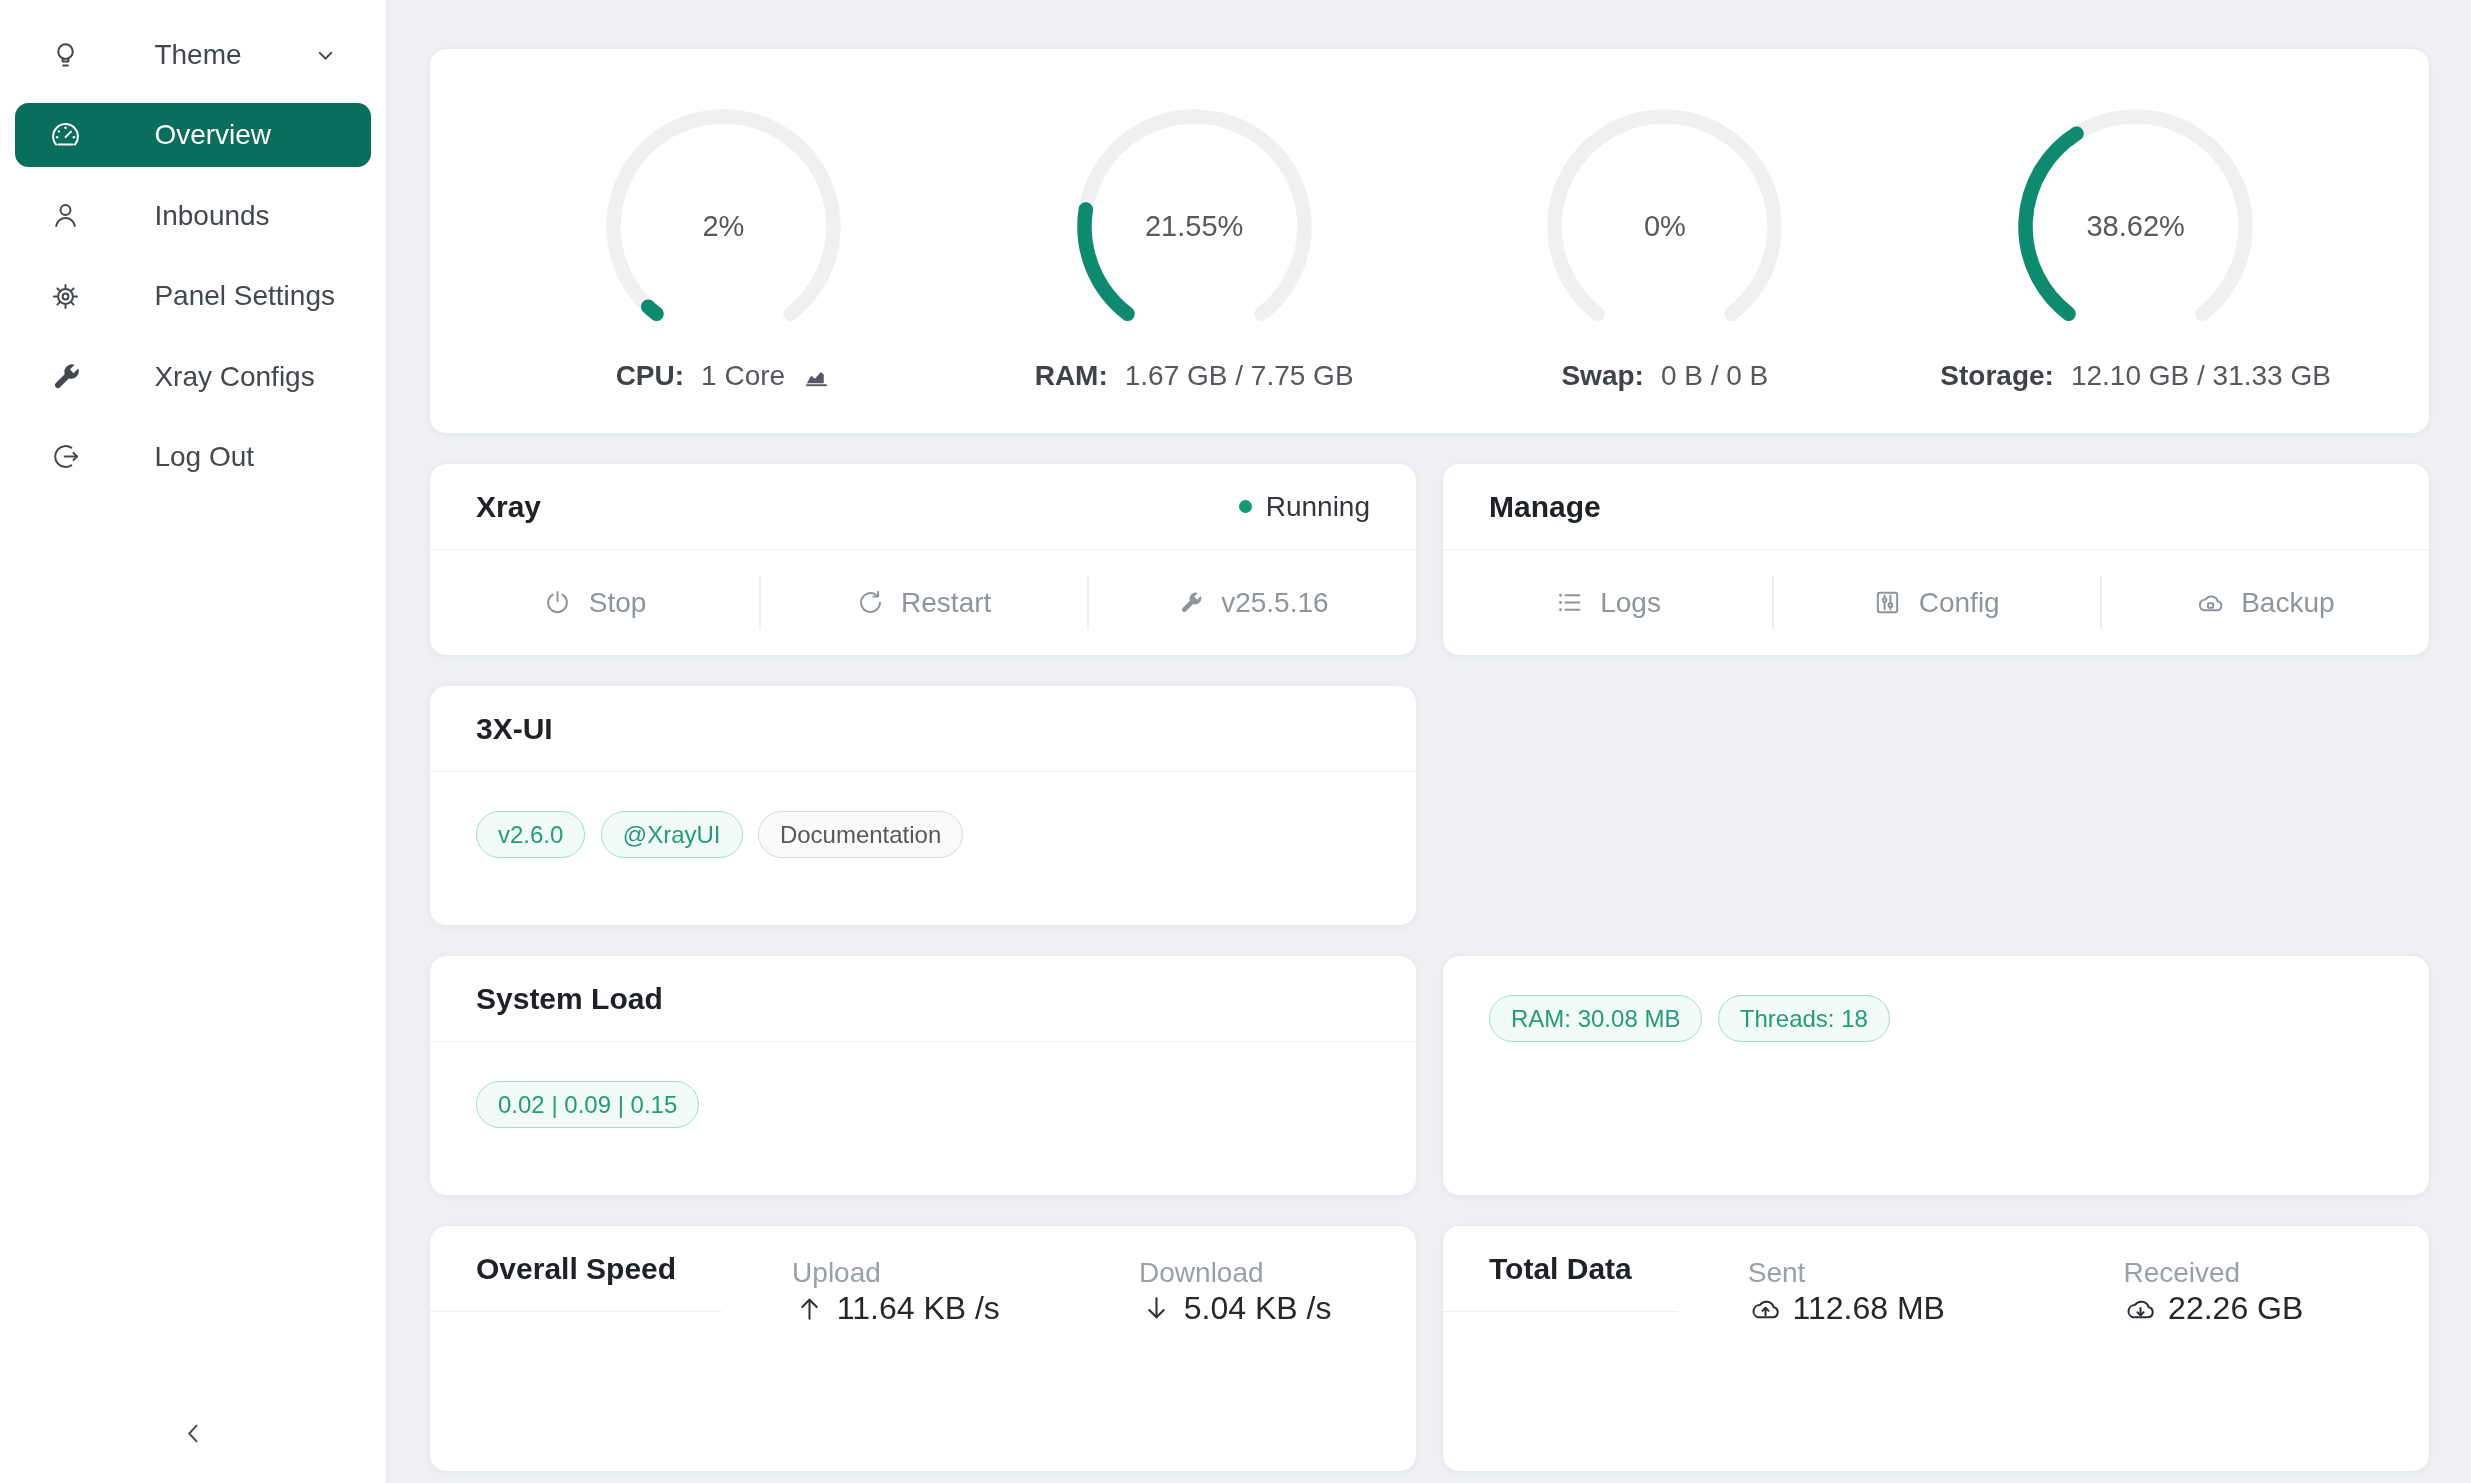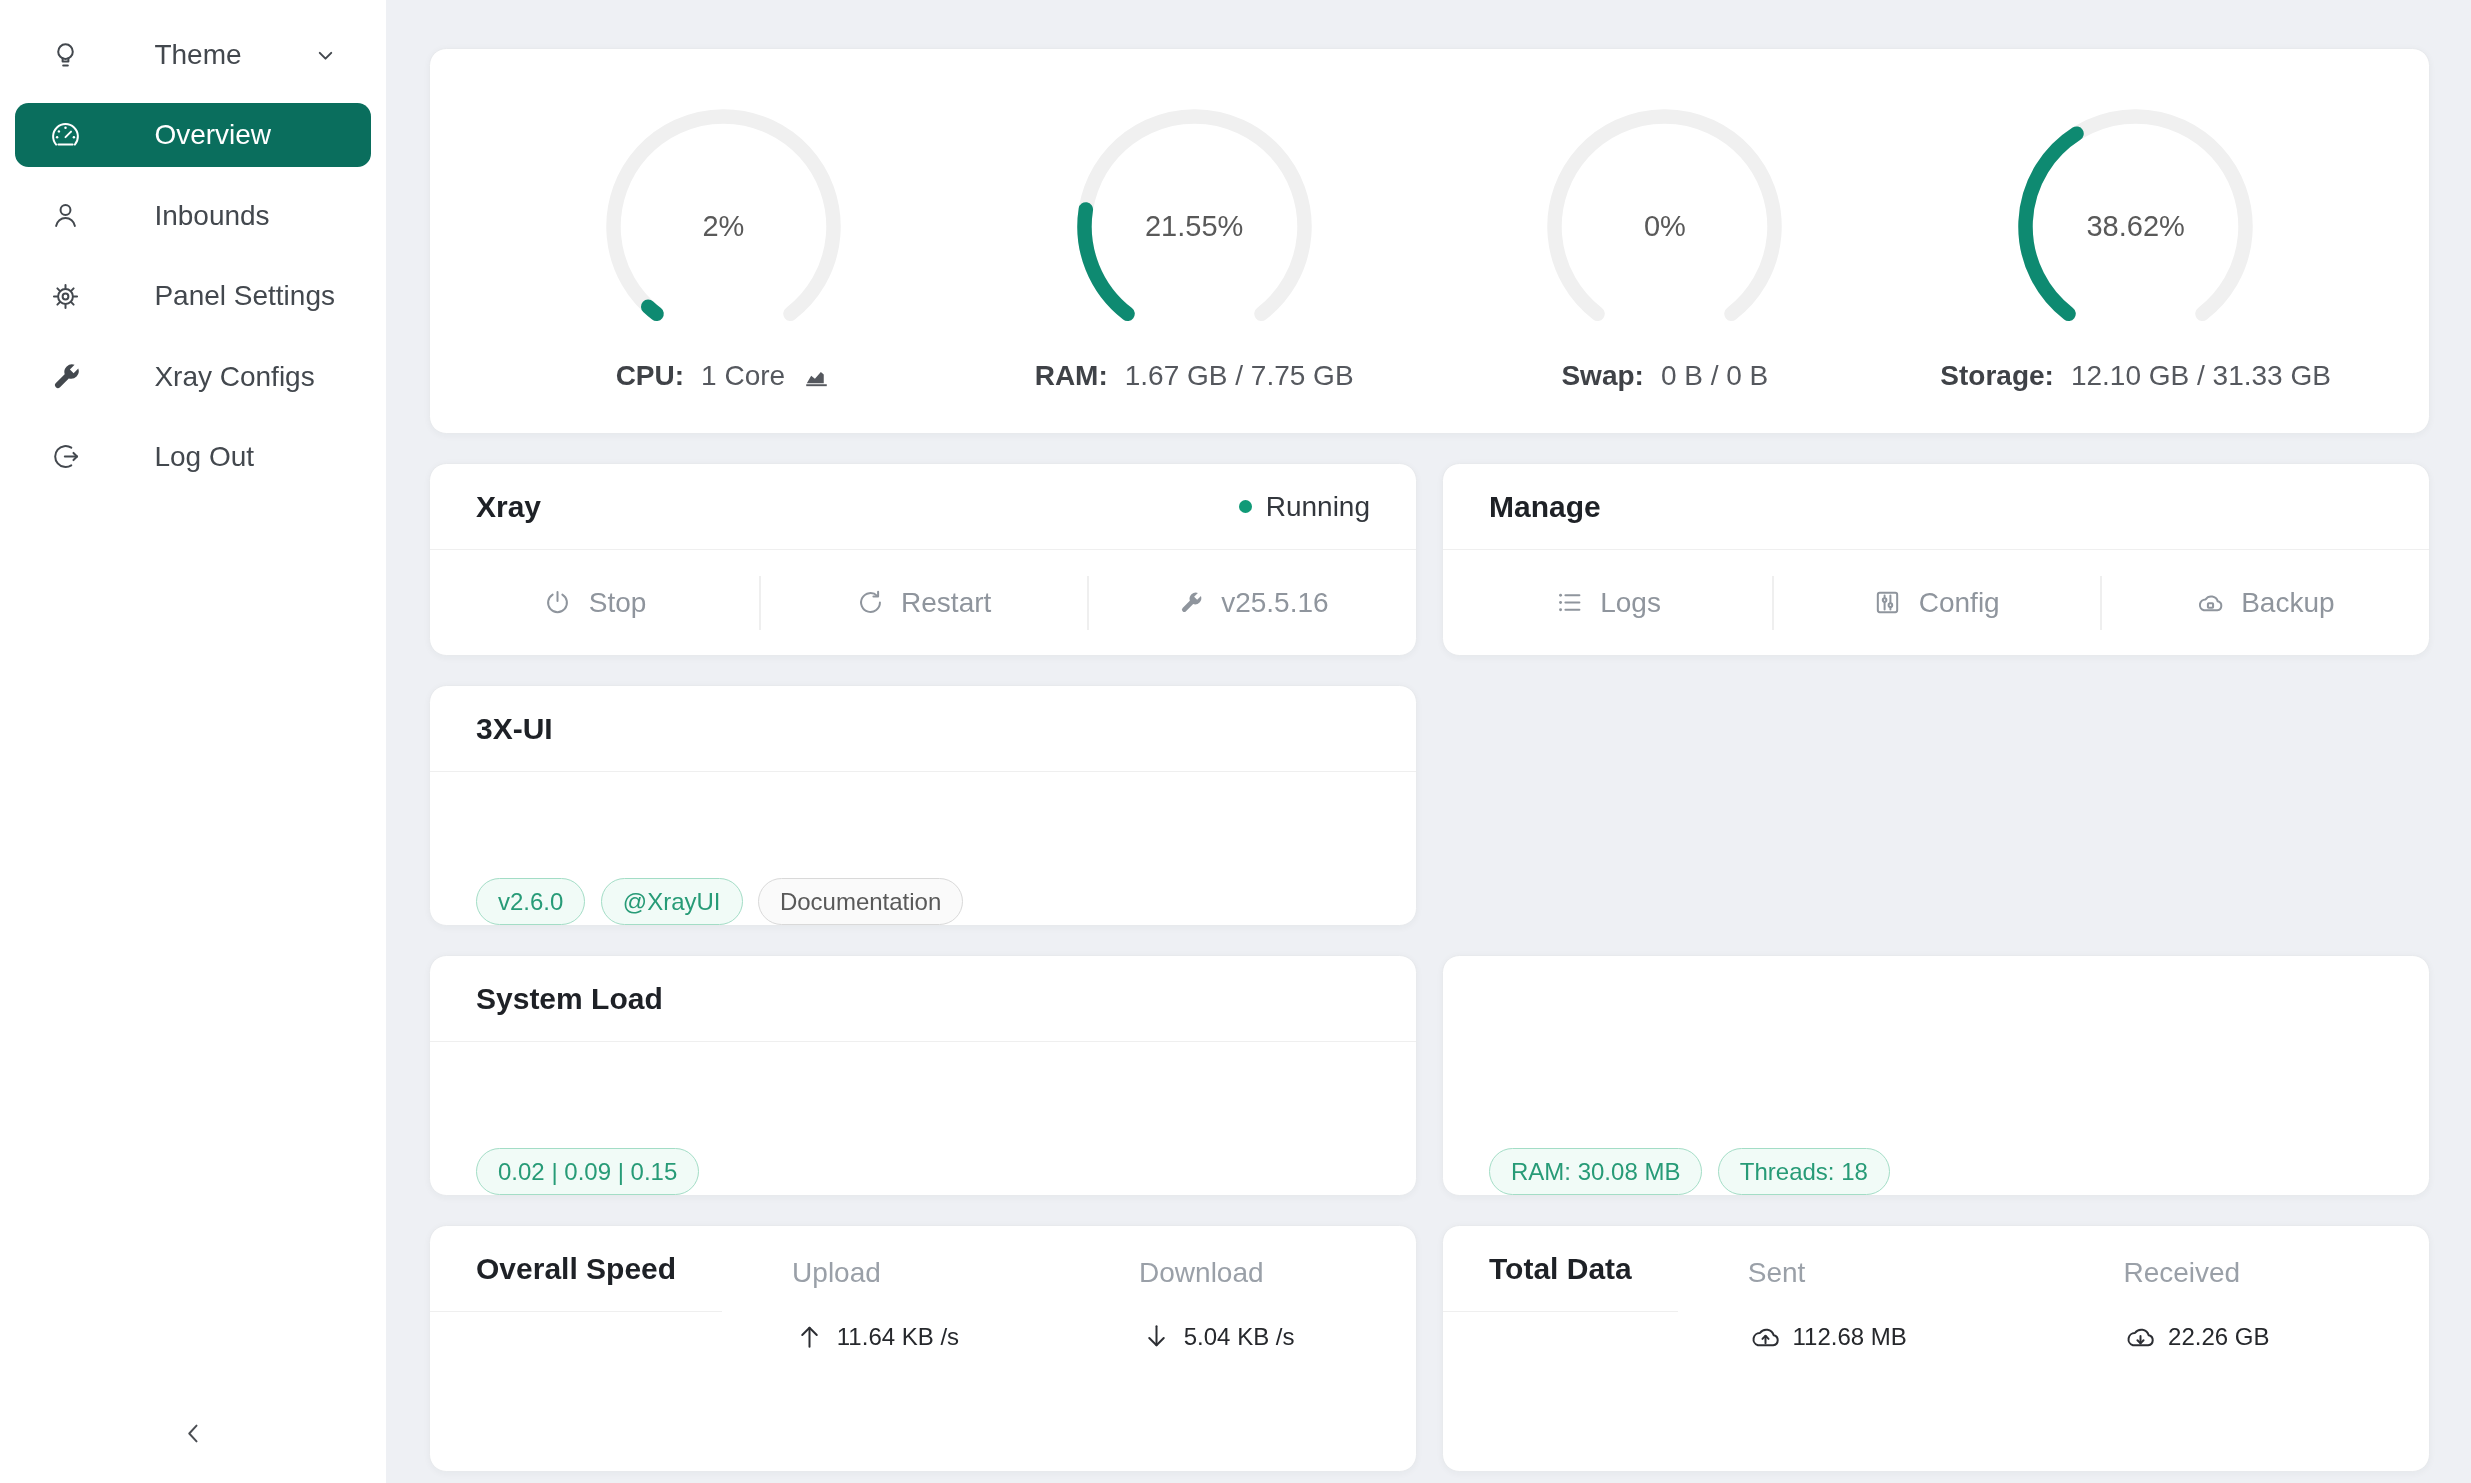--- a/index.html
+++ b/index.html
@@ -87,32 +87,32 @@
     flex:1;display:flex;align-items:center;justify-content:center;gap:15.4px;
     font-size:28px;color:var(--muted);position:relative;cursor:pointer;
   }
   .action + .action::before{
     content:"";position:absolute;left:0;top:50%;transform:translateY(-50%);
     width:1.9px;height:54px;background:var(--divider);
   }
   .action .ic{width:31px;height:31px;display:flex;align-items:center;justify-content:center;}
   
   .tag-card{height:241px;display:flex;flex-direction:column;}
-  .tag-body{flex:1;padding:39px 46px 0 46px;display:flex;align-items:flex-end;gap:15.4px;}
+  .tag-body{flex:1;padding:39px 46px 0 46px;display:flex;align-items:flex-start;gap:15.4px;}
   .tag{
     font-size:24px;line-height:1.3;padding:6.8px 21px;border-radius:965px;white-space:nowrap;cursor:pointer;
   }
   .tag.green{color:var(--tag-green-text);border:1.9px solid var(--tag-green-border);background:var(--tag-green-bg);}
   .tag.default{color:var(--tag-gray-text);border:1.9px solid var(--tag-gray-border);background:var(--tag-gray-bg);}
   
   .stat-card{height:247px;display:flex;flex-direction:row;}
   .stat-body{flex:1;display:flex;padding-top:31px;}
   .stat{flex:1;padding-left:70px;}
   .stat-label{font-size:28px;color:#9aa0a8;}
-  .stat-value{margin-top:30px;font-size:24px;color:#26282c;display:flex;align-items:center;gap:9.7px;white-space:nowrap;}
+  .stat-value{margin-top:1px;font-size:32px;color:#26282c;display:flex;align-items:center;gap:9.7px;white-space:nowrap;}
   .stat-value .ic{width:35px;height:35px;display:flex;align-items:center;justify-content:center;color:#2c2e33;}
 </style>
 </head>
 <body>
 
 <aside class="sidebar">
 
   <div class="side-item">
     <span class="ic">
       <svg class="icon" width="33" height="33" viewBox="0 0 24 24">

